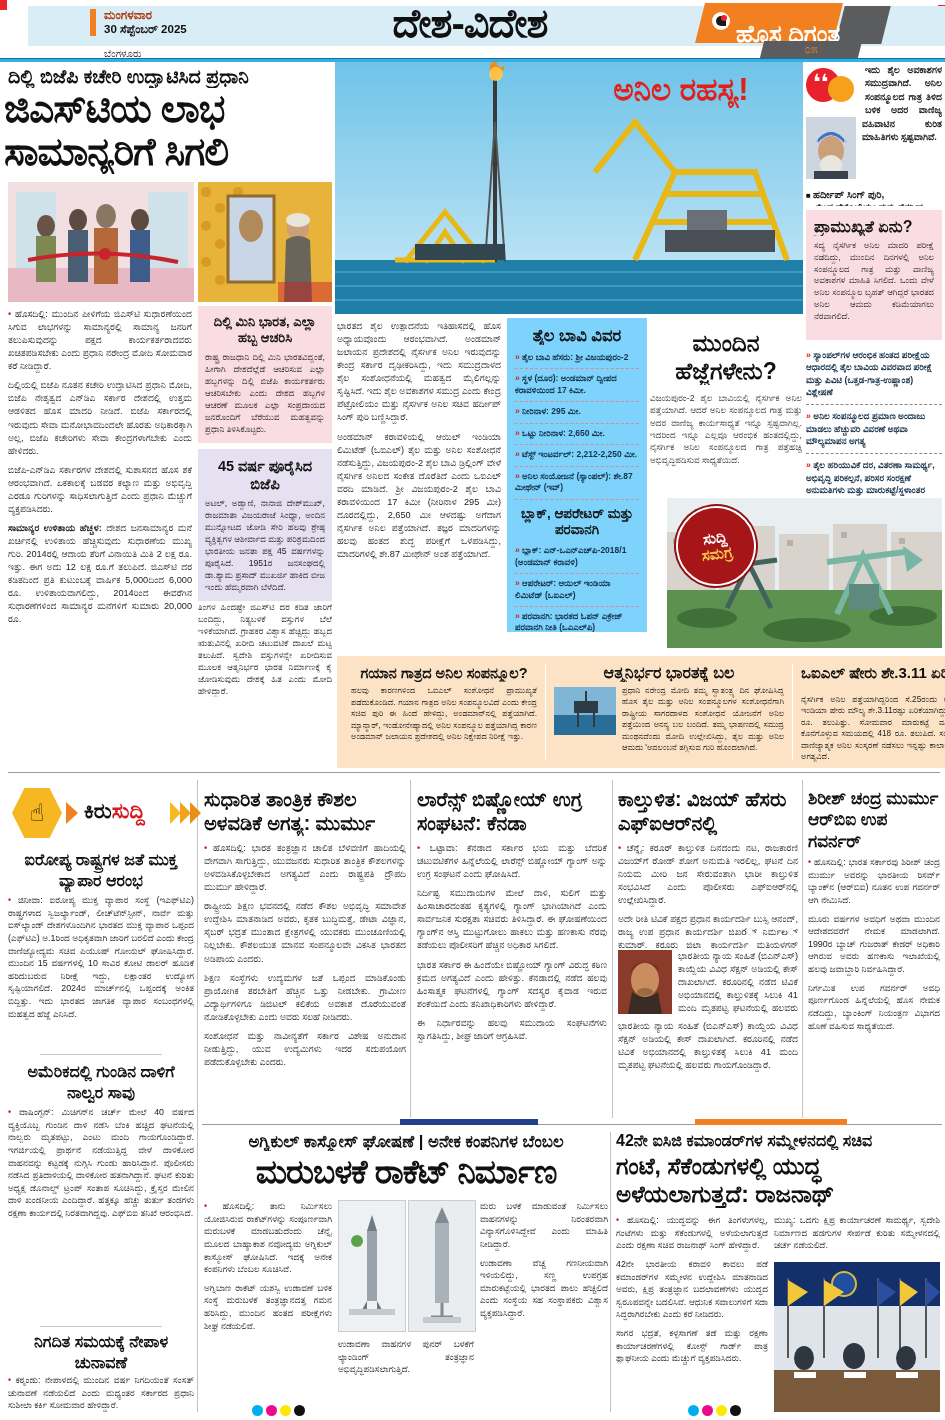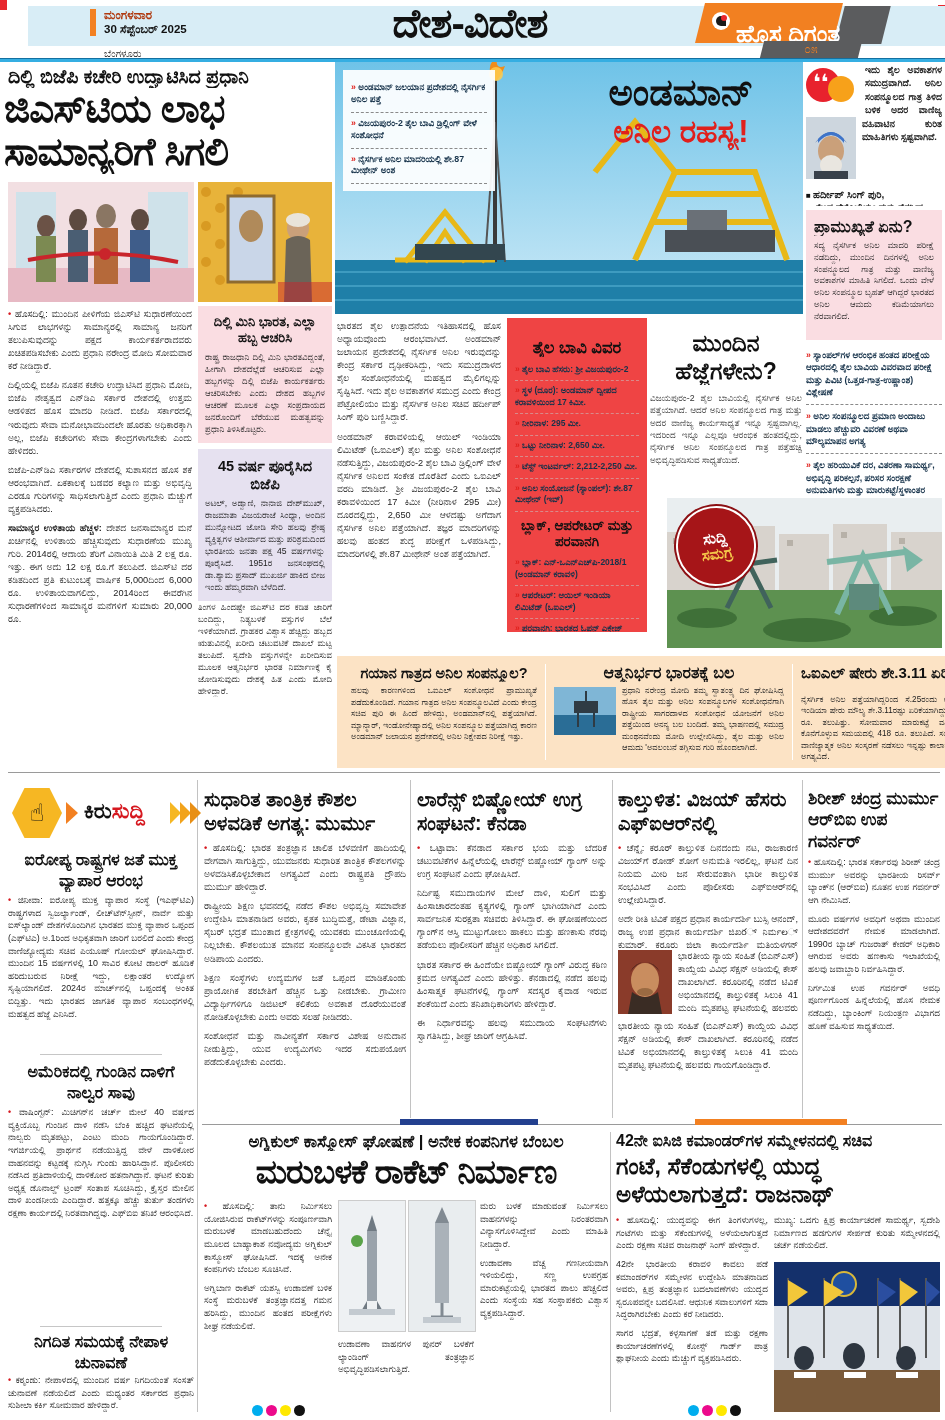--- a/index.html
+++ b/index.html
@@ -154,28 +154,22 @@
         <path d="M300 198 L340 110 L420 110 L452 198"></path>
         <line x1="316" y1="160" x2="440" y2="160"></line>
         <line x1="330" y1="132" x2="430" y2="132"></line>
         <path d="M340 110 L300 60 L260 110"></path>
       </g>
       <rect x="330" y="168" width="110" height="22" fill="#4a4f55"></rect>
       <rect x="352" y="148" width="40" height="20" fill="#6a7077"></rect>
       <rect x="80" y="182" width="90" height="16" fill="#33464f"></rect>
     </svg>
     
-    <div style="position:absolute;left:8px;top:8px;width:136px;background:rgba(255,255,255,.93);padding:7px 8px">
-      <div class="pt mk"><span>ಅಂಡಮಾನ್ ಜಲಯಾನ ಪ್ರದೇಶದಲ್ಲಿ ನೈಸರ್ಗಿಕ ಅನಿಲ ಪತ್ತೆ</span></div>
-      <div class="pt mk"><span>ವಿಜಯಪುರಂ-2 ತೈಲ ಬಾವಿ ಡ್ರಿಲ್ಲಿಂಗ್ ವೇಳೆ ಸಂಶೋಧನೆ</span></div>
-      <div class="pt mk" style="border-bottom:1px dashed #8a8a8a"><span>ನೈಸರ್ಗಿಕ ಅನಿಲ ಮಾದರಿಯಲ್ಲಿ ಶೇ.87 ಮೀಥೇನ್ ಅಂಶ</span></div>
-    </div>
     
     <div class="ctr" style="position:absolute;left:228px;top:10px;width:236px">
-      <div class="hd" style="font-size:37px;font-weight:900">ಅಂಡಮಾನ್</div>
       <div class="hd" style="font-size:31px;font-weight:700;color:#e0201c">ಅನಿಲ ರಹಸ್ಯ!</div>
     </div>
   </div>
 
   <div class="abs" style="left:806px;top:64px;width:136px;height:142px;overflow:hidden">
     <div style="float:left;width:54px;height:48px;position:relative;margin:0 5px 2px 0">
       <div style="position:absolute;left:0;top:4px;width:34px;height:34px;border-radius:50%;background:#e8222d"></div>
       <div style="position:absolute;left:22px;top:12px;width:26px;height:26px;border-radius:50%;background:#f7a11a"></div>
       <div style="position:absolute;left:7px;top:6px;color:#fff;font-size:22px;font-weight:900">❛❛</div>
     </div>
@@ -205,21 +199,21 @@
     <div class="rl-item mk"><span>ಸ್ಯಾಂಪಲ್‌ಗಳ ಆರಂಭಿಕ ಹಂತದ ಪರೀಕ್ಷೆಯ ಆಧಾರದಲ್ಲಿ ತೈಲ ಬಾವಿಯ ವಿವರವಾದ ಪರೀಕ್ಷೆ ಮತ್ತು ಪಿವಿಟಿ (ಒತ್ತಡ-ಗಾತ್ರ-ಉಷ್ಣಾಂಶ) ವಿಶ್ಲೇಷಣೆ</span></div>
     <div class="rl-item mk"><span>ಅನಿಲ ಸಂಪನ್ಮೂಲದ ಪ್ರಮಾಣ ಅಂದಾಜು ಮಾಡಲು ಹೆಚ್ಚುವರಿ ವಿವರಣೆ ಅಥವಾ ಮೌಲ್ಯಮಾಪನ ಅಗತ್ಯ</span></div>
     <div class="rl-item mk"><span>ತೈಲ ಹರಿಯುವಿಕೆ ದರ, ವಿತರಣಾ ಸಾಮರ್ಥ್ಯ, ಅಭಿವೃದ್ಧಿ ಪರಿಕಲ್ಪನೆ, ಪರಿಸರ ಸಂರಕ್ಷಣೆ ಅನುಮತಿಗಳು ಮತ್ತು ಮಾರುಕಟ್ಟೆ/ಸ್ಥಳಾಂತರ ಆಯ್ಕೆಗಳು (ಪೈಪ್‌ಲೈನ್ ಇತ್ಯಾದಿ)</span></div>
   </div>
 
   <div class="abs bt" style="left:337px;top:320px;width:164px;height:330px">
     <p>ಭಾರತದ ಶೈಲ ಉತ್ಪಾದನೆಯ ಇತಿಹಾಸದಲ್ಲಿ ಹೊಸ ಅಧ್ಯಾಯವೊಂದು ಆರಂಭವಾಗಿದೆ. ಅಂಡಮಾನ್ ಜಲಾಯನ ಪ್ರದೇಶದಲ್ಲಿ ನೈಸರ್ಗಿಕ ಅನಿಲ ಇರುವುದನ್ನು ಕೇಂದ್ರ ಸರ್ಕಾರ ದೃಢೀಕರಿಸಿದ್ದು, ಇದು ಸಮುದ್ರದಾಳದ ಶೈಲ ಸಂಶೋಧನೆಯಲ್ಲಿ ಮಹತ್ವದ ಮೈಲಿಗಲ್ಲನ್ನು ಸೃಷ್ಟಿಸಿದೆ. ಇದು ಶೈಲ ಅವಕಾಶಗಳ ಸಮುದ್ರ ಎಂದು ಕೇಂದ್ರ ಪೆಟ್ರೋಲಿಯಂ ಮತ್ತು ನೈಸರ್ಗಿಕ ಅನಿಲ ಸಚಿವ ಹರ್ದೀಪ್ ಸಿಂಗ್ ಪುರಿ ಬಣ್ಣಿಸಿದ್ದಾರೆ.</p>
     <p>ಅಂಡಮಾನ್ ಕರಾವಳಿಯಲ್ಲಿ ಆಯಿಲ್ ಇಂಡಿಯಾ ಲಿಮಿಟೆಡ್ (ಒಐಎಲ್) ತೈಲ ಮತ್ತು ಅನಿಲ ಸಂಶೋಧನೆ ನಡೆಸುತ್ತಿದ್ದು, ವಿಜಯಪುರಂ-2 ಶೈಲ ಬಾವಿ ಡ್ರಿಲ್ಲಿಂಗ್ ವೇಳೆ ನೈಸರ್ಗಿಕ ಅನಿಲದ ಸಂಕೇತ ದೊರೆತಿದೆ ಎಂದು ಒಐಎಲ್ ವರದಿ ಮಾಡಿದೆ. ಶ್ರೀ ವಿಜಯಪುರಂ-2 ಶೈಲ ಬಾವಿ ಕರಾವಳಿಯಿಂದ 17 ಕಿಮೀ (ನೀರಿನಾಳ 295 ಮೀ) ದೂರದಲ್ಲಿದ್ದು, 2,650 ಮೀ ಆಳದಷ್ಟು ಅಗೆದಾಗ ನೈಸರ್ಗಿಕ ಅನಿಲ ಪತ್ತೆಯಾಗಿದೆ. ತಜ್ಞರ ಮಾದರಿಗಳನ್ನು ಹಲವು ಹಂತದ ಶುದ್ಧ ಪರೀಕ್ಷೆಗೆ ಒಳಪಡಿಸಿದ್ದು, ಮಾದರಿಗಳಲ್ಲಿ ಶೇ.87 ಮೀಥೇನ್ ಅಂಶ ಪತ್ತೆಯಾಗಿದೆ.</p>
   </div>
 
-  <div class="abs" style="left:507px;top:318px;width:140px;height:314px;background:#ef4444;padding:20px 8px;box-sizing:border-box;overflow:hidden">
+  <div class="abs" style="left:507px;top:318px;width:140px;height:314px;background:#7dd3fc;padding:8px 8px;box-sizing:border-box;overflow:hidden">
     <div class="hd ctr" style="font-size:16.5px;margin-bottom:3px">ತೈಲ ಬಾವಿ ವಿವರ</div>
     <div class="bx-item mk"><span>ತೈಲ ಬಾವಿ ಹೆಸರು: ಶ್ರೀ ವಿಜಯಪುರಂ-2</span></div>
     <div class="bx-item mk"><span>ಸ್ಥಳ (ದೂರ): ಅಂಡಮಾನ್ ದ್ವೀಪದ ಕರಾವಳಿಯಿಂದ 17 ಕಿಮೀ.</span></div>
     <div class="bx-item mk"><span>ನೀರಿನಾಳ: 295 ಮೀ.</span></div>
     <div class="bx-item mk"><span>ಒಟ್ಟು ನೀರಿನಾಳ: 2,650 ಮೀ.</span></div>
     <div class="bx-item mk"><span>ಟೆಸ್ಟ್ ಇಂಟರ್ವಲ್: 2,212-2,250 ಮೀ.</span></div>
     <div class="bx-item mk"><span>ಅನಿಲ ಸಂಯೋಜನೆ (ಸ್ಯಾಂಪಲ್): ಶೇ.87 ಮೀಥೇನ್ (ಇವ್)</span></div>
     <div class="hd ctr" style="font-size:13.5px;line-height:1.2;margin:6px 0 3px">ಬ್ಲಾಕ್, ಆಪರೇಟರ್ ಮತ್ತು ಪರವಾನಗಿ</div>
     <div class="bx-item mk"><span>ಬ್ಲಾಕ್: ಎನ್-ಒಎನ್‌ಎಚ್‌ಪಿ-2018/1 (ಅಂಡಮಾನ್ ಕರಾವಳಿ)</span></div>
     <div class="bx-item mk"><span>ಆಪರೇಟರ್: ಆಯಿಲ್ ಇಂಡಿಯಾ ಲಿಮಿಟೆಡ್ (ಒಐಎಲ್)</span></div>

